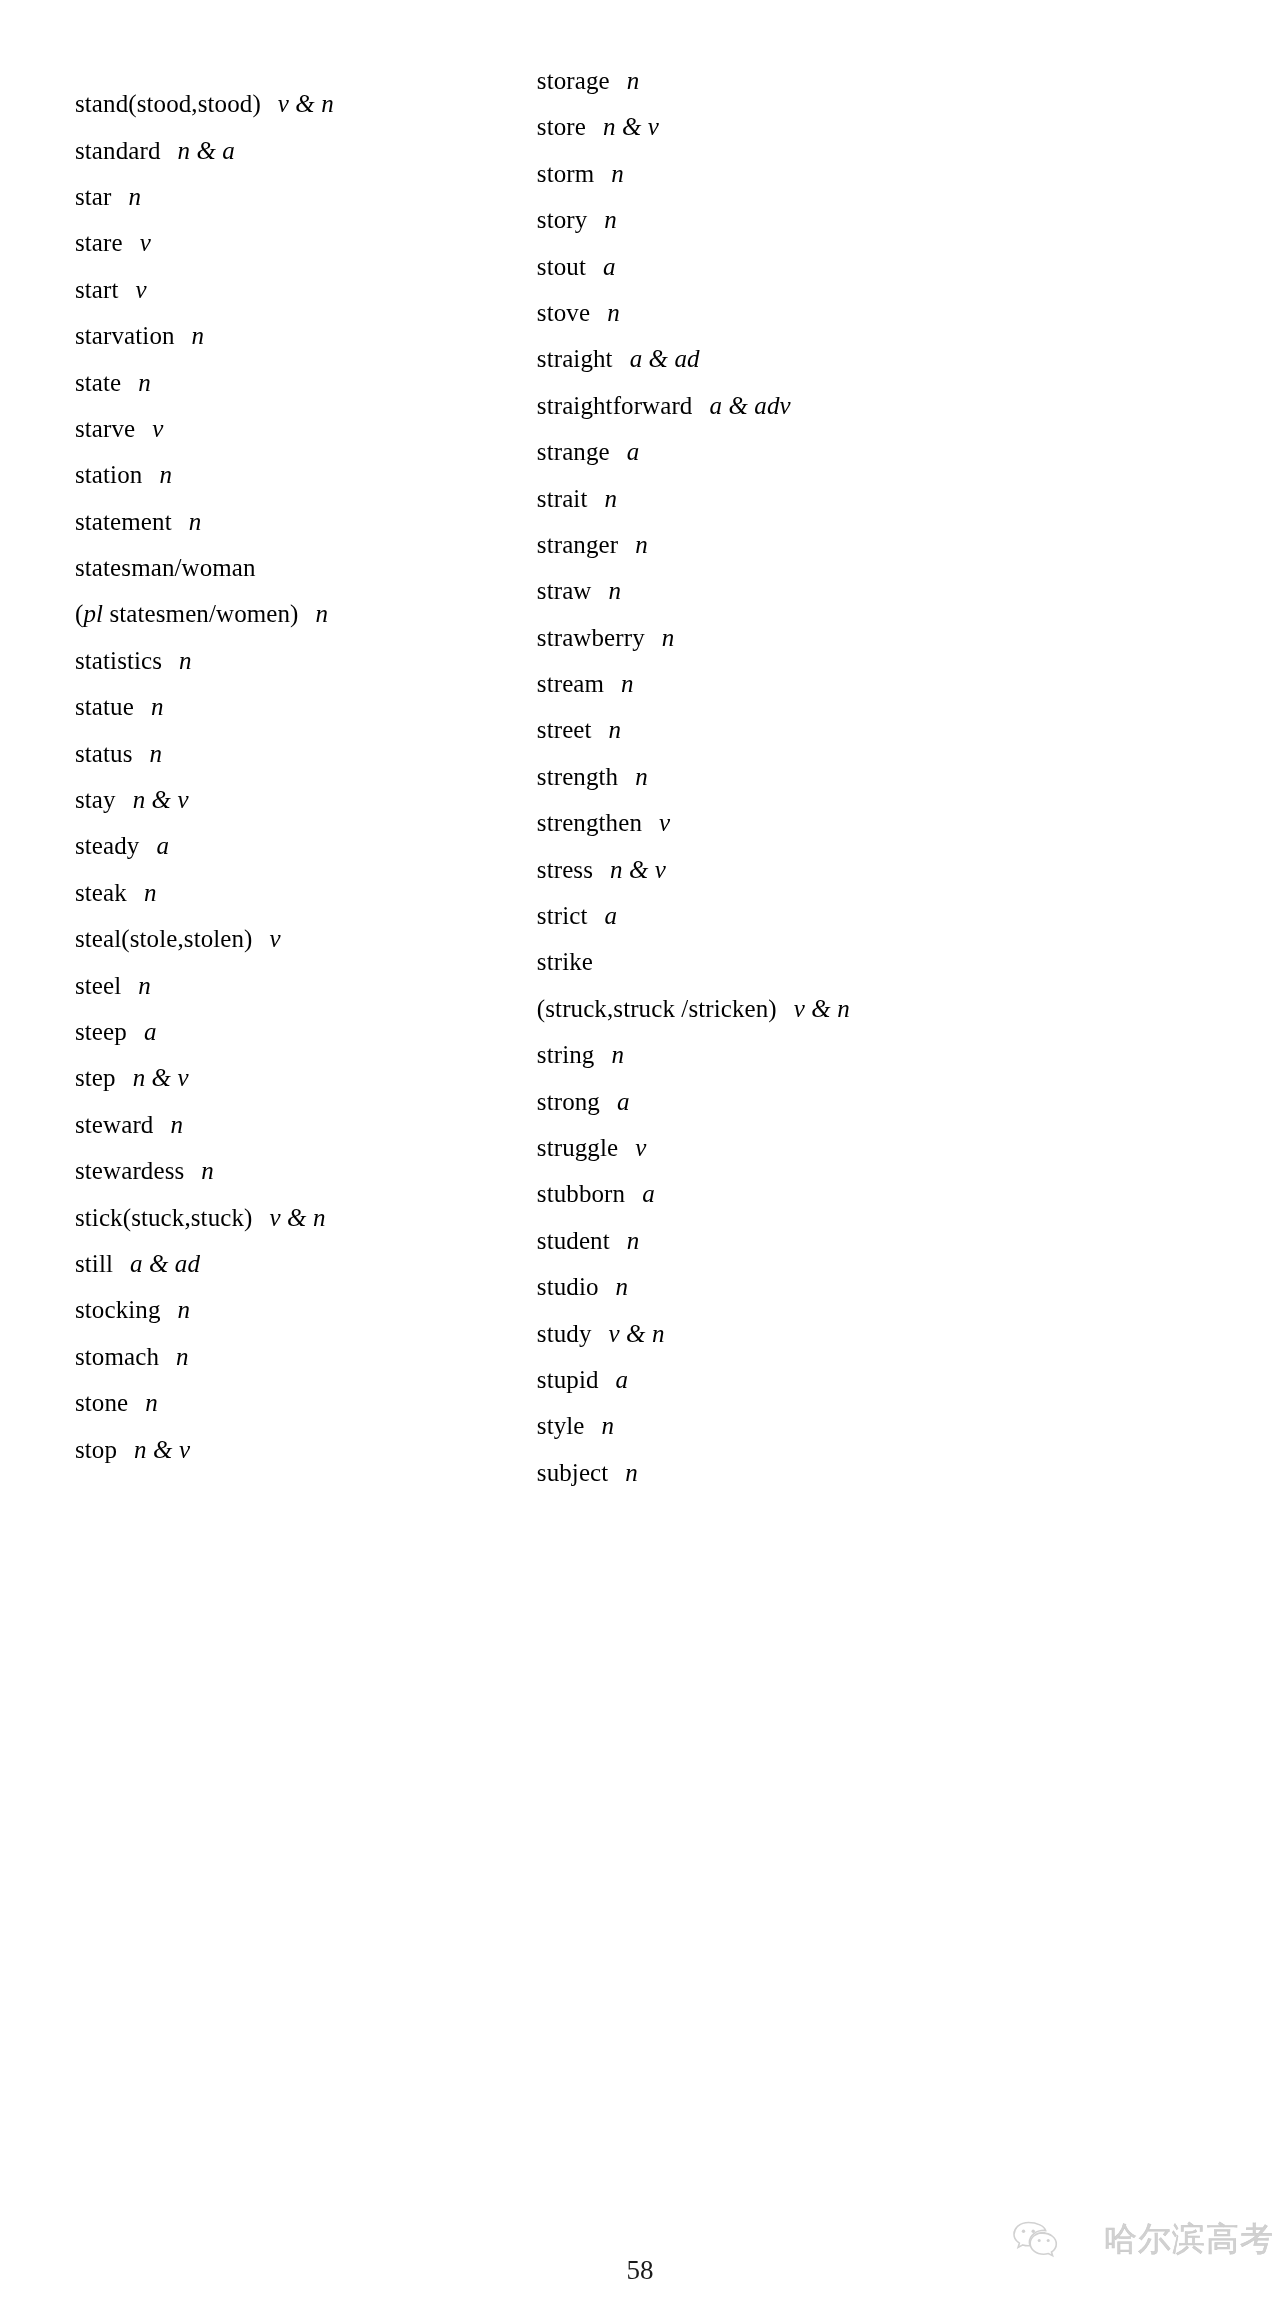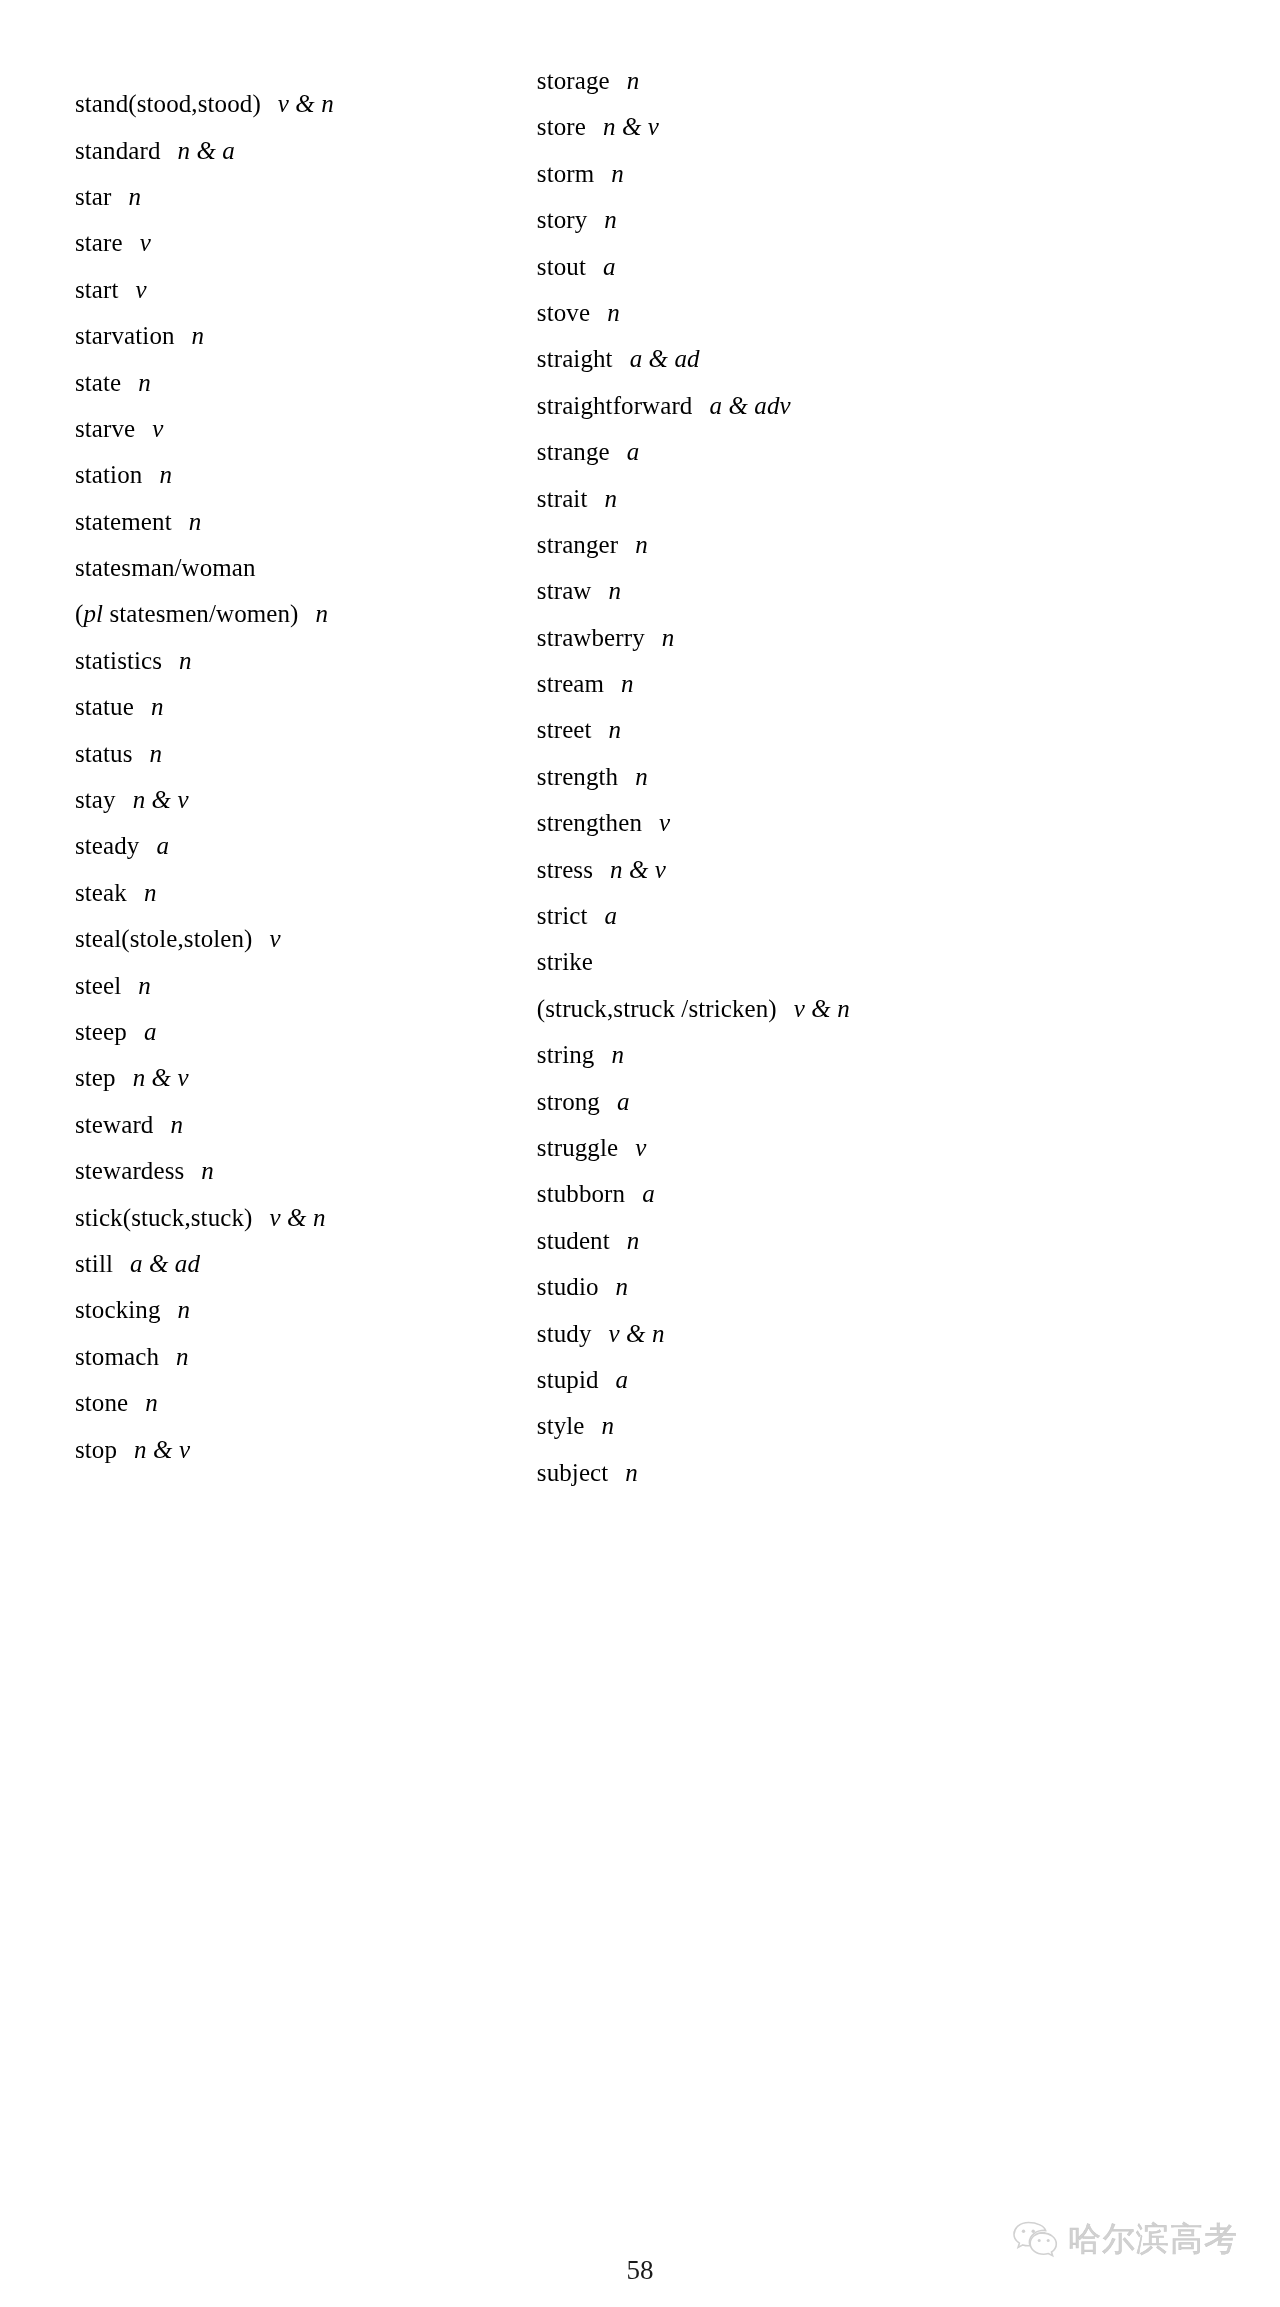--- a/index.html
+++ b/index.html
@@ -79,20 +79,21 @@
     height: 40px;
     position: relative;
     flex: none;
   }
   .wm-text {
     font-family: "DejaVu Sans", "Liberation Sans", sans-serif;
     font-size: 33px;
     color: #cfcfcf;
     letter-spacing: 1px;
     line-height: 1;
+    margin-left: 36px;
     -webkit-text-stroke: 0.6px #c6c6c6;
   }
 </style>
 </head>
 <body>
 
 <div class="page">
 
   <div class="columns">
     <div class="column column-left" id="left-column">

